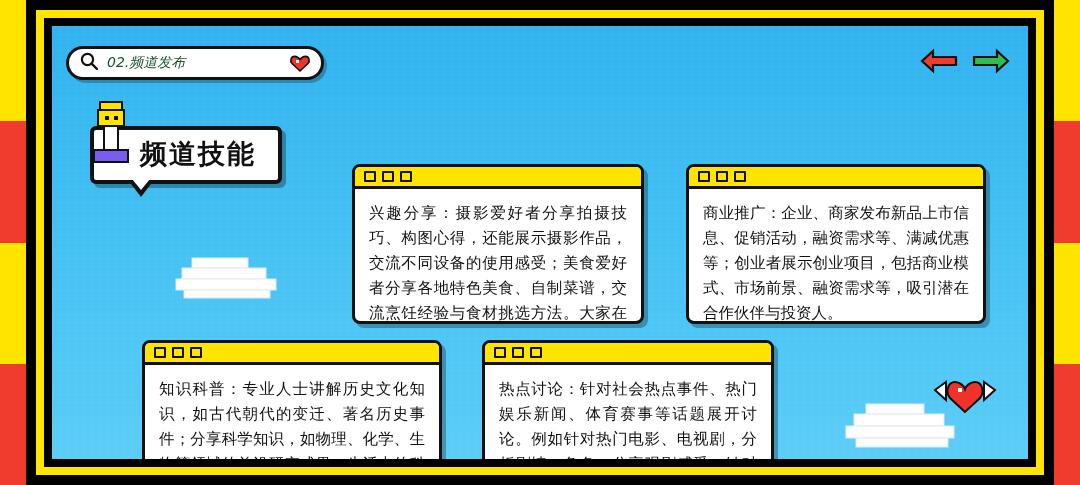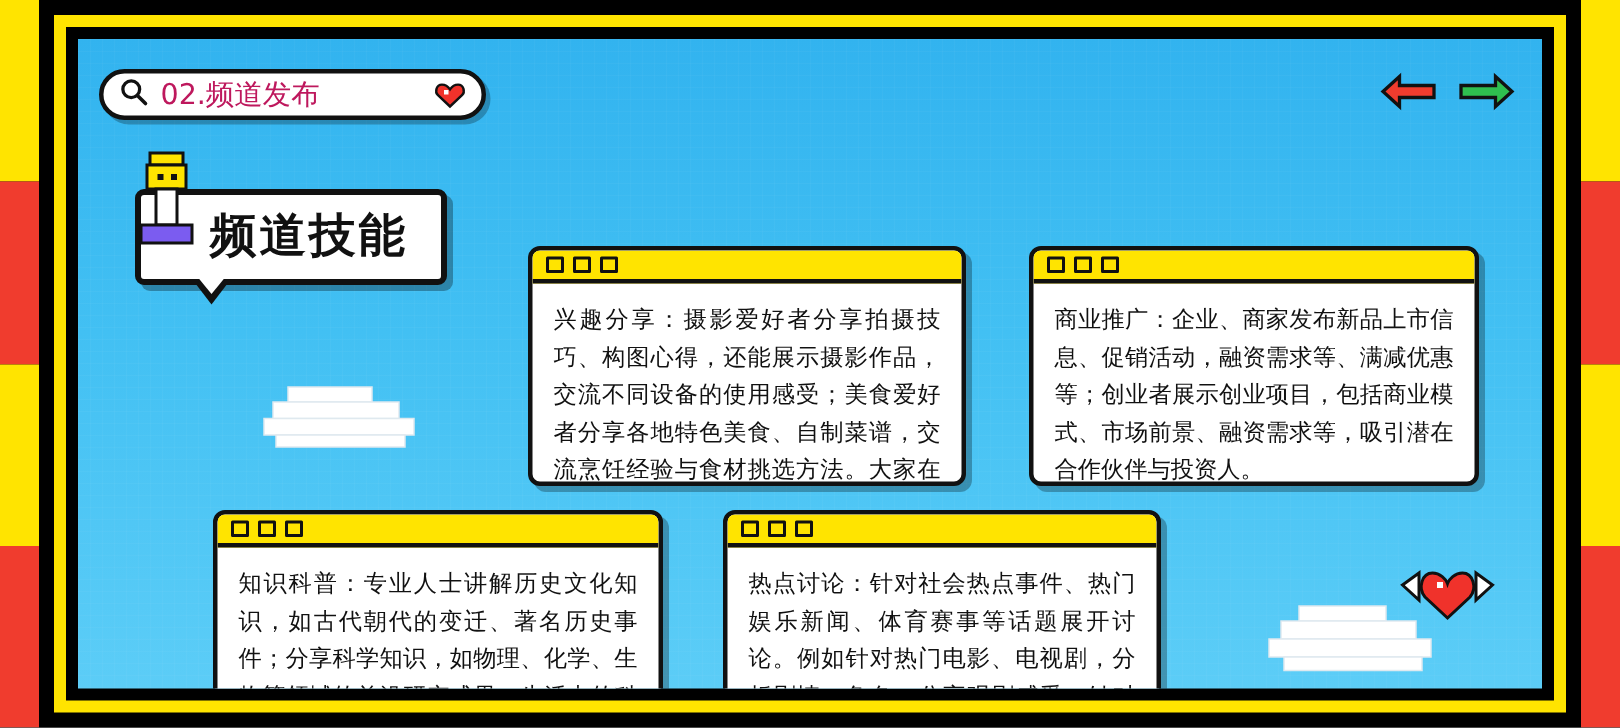--- a/index.html
+++ b/index.html
@@ -68,22 +68,22 @@
     border-radius: 18px;
     display: flex; align-items: center;
     padding: 0 8px 0 10px;
     gap: 8px;
     z-index: 6;
     box-shadow: 3px 3px 0 rgba(0,0,0,0.25);
   }
   .searchbar .magn { flex: 0 0 auto; }
   .searchbar .qtext {
     flex: 1 1 auto;
-    font-size: 19px; color: #be185d;
-    white-space: nowrap; overflow: hidden;
+    font-size: 14px; color: #14532d;
+    white-space: nowrap; overflow: hidden; font-style: italic;
   }
   .heart-btn {
     flex: 0 0 auto;
     width: 26px; height: 26px;
     border-radius: 50%;
     background: #fff;
     display: flex; align-items: center; justify-content: center;
   }
 
   
@@ -100,21 +100,21 @@
     left: 38px; top: 100px;
     z-index: 5;
   }
   .title-bubble {
     position: relative;
     display: inline-block;
     background: #ffffff;
     border: 4px solid #111;
     border-radius: 6px;
     padding: 6px 22px 8px 46px;
-    font-size: 31px;
+    font-size: 27px;
     font-weight: bold;
     letter-spacing: 2px;
     color: #111;
     box-shadow: 4px 4px 0 rgba(0,0,0,0.3);
   }
   .title-bubble::after {
     content: "";
     position: absolute;
     left: 34px; bottom: -17px;
     width: 0; height: 0;

